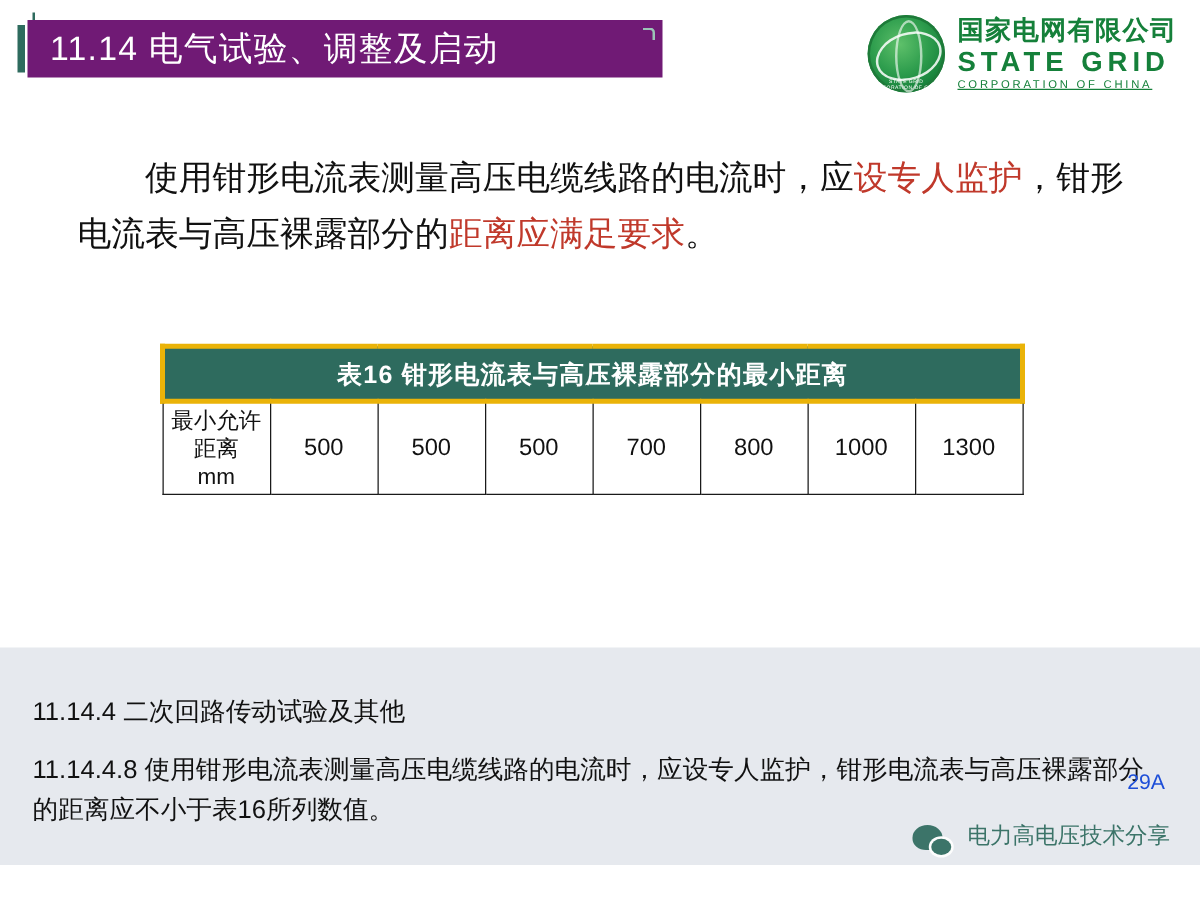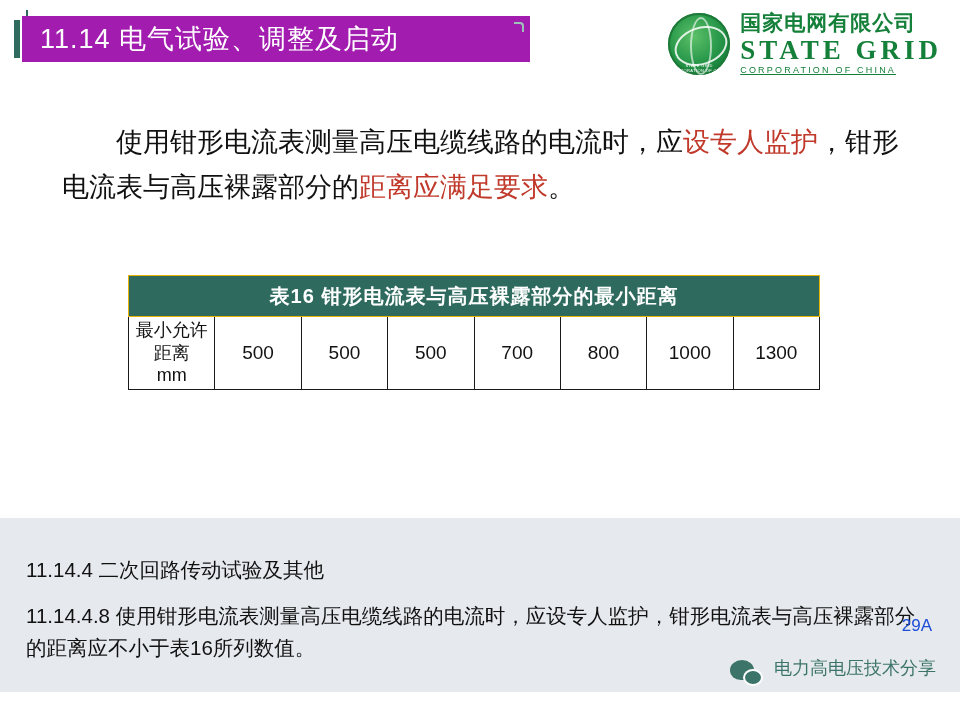--- a/index.html
+++ b/index.html
@@ -21,21 +21,21 @@
     top: 0; left: 0;
     width: 960px;
     height: 88px;
   }
   .title-bar {
     position: absolute;
     top: 16px;
     left: 22px;
     width: 508px;
     height: 46px;
-    background: #a21caf;
+    background: #701a75;
     display: flex;
     align-items: center;
     box-shadow: 0 0 0 0 transparent;
   }
   .title-bar .title-text {
     color: #ffffff;
     font-size: 27px;
     letter-spacing: 1px;
     padding-left: 18px;
     white-space: nowrap;
@@ -119,25 +119,24 @@
     line-height: 1.05;
   }
   .logo-cn {
     color: #15803a;
     font-size: 21px;
     font-weight: bold;
     letter-spacing: 1px;
   }
   .logo-en1 {
     color: #15803a;
-    font-size: 27px;
+    font-size: 22px;
     font-weight: bold;
     letter-spacing: 4px;
     margin-top: 2px;
-    font-family: Liberation Serif, serif;
   }
   .logo-en2 {
     color: #15803a;
     font-size: 9px;
     letter-spacing: 2.2px;
     margin-top: 2px;
     text-decoration: underline;
   }
 
   
@@ -167,21 +166,21 @@
     border-collapse: collapse;
     width: 692px;
     table-layout: fixed;
   }
   table.data th.caption {
     background: #2e6b5e;
     color: #ffffff;
     font-size: 20px;
     font-weight: bold;
     height: 38px;
-    border: 1px solid #eab308;
+    border: 4px solid #eab308;
     letter-spacing: 1px;
   }
   table.data td {
     border: 1px solid #1a1a1a;
     text-align: center;
     color: #111111;
     font-size: 19px;
     height: 54px;
     background: #ffffff;
   }

